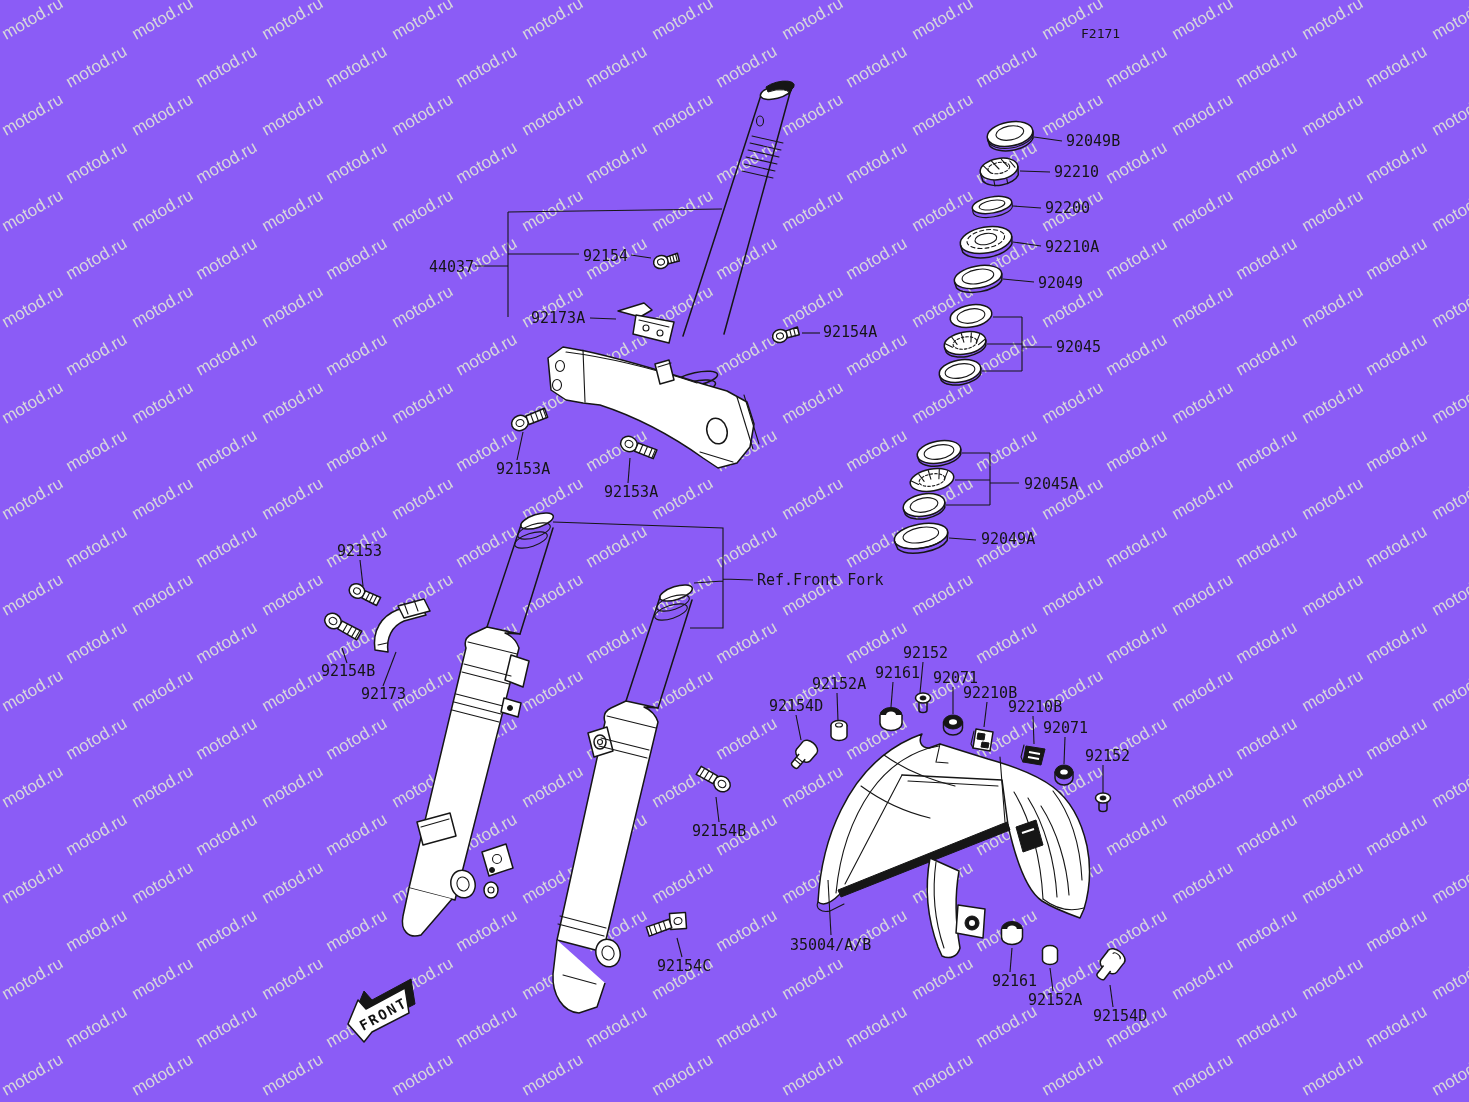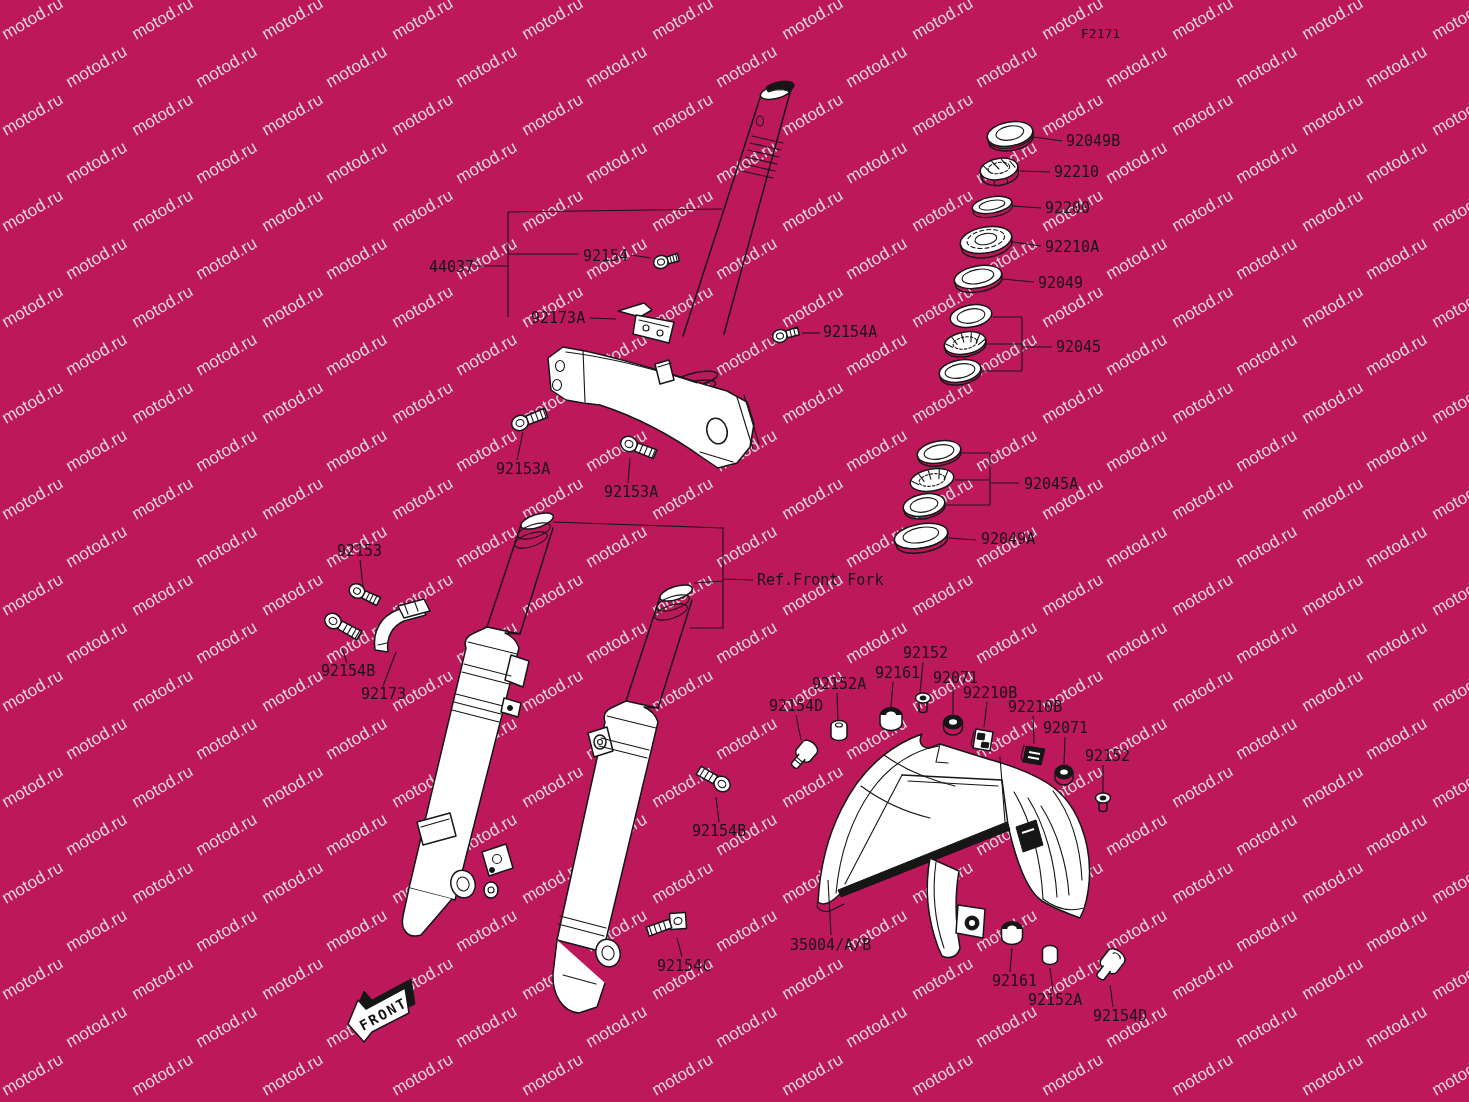--- a/index.html
+++ b/index.html
@@ -1,16 +1,16 @@
 <!DOCTYPE html>
 <html><head>
 <meta charset="utf-8">
 <style>
   html,body{margin:0;padding:0;background:#ffffff;width:1469px;height:1102px;overflow:hidden;}
-  #stage{position:relative;width:1469px;height:1102px;background:#be185d;}
+  #stage{position:relative;width:1469px;height:1102px;background:#8b5cf6;}
   svg{display:block;}
   .plabel{font-family:"DejaVu Sans Mono","Liberation Mono",monospace;font-size:15px;fill:#151515;}
   .code{font-family:"DejaVu Sans Mono","Liberation Mono",monospace;font-size:13px;fill:#151515;}
   .wmtext{font-family:"Liberation Sans","DejaVu Sans",sans-serif;font-size:17px;fill:#d6d8da;}
   .ln{stroke:#161616;stroke-width:1.5;fill:none;stroke-linecap:round;stroke-linejoin:round;}
   .lnf{stroke:#161616;stroke-width:1.5;fill:#ffffff;stroke-linejoin:round;}
   .thin{stroke:#161616;stroke-width:1.1;fill:none;stroke-linecap:round;}
   .lead{stroke:#161616;stroke-width:1.1;fill:none;}
   .dark{fill:#161616;stroke:#161616;stroke-width:1;}
   .fr{font-family:"DejaVu Sans Mono","Liberation Mono",monospace;font-size:14px;font-weight:bold;fill:#111;letter-spacing:2px;}

